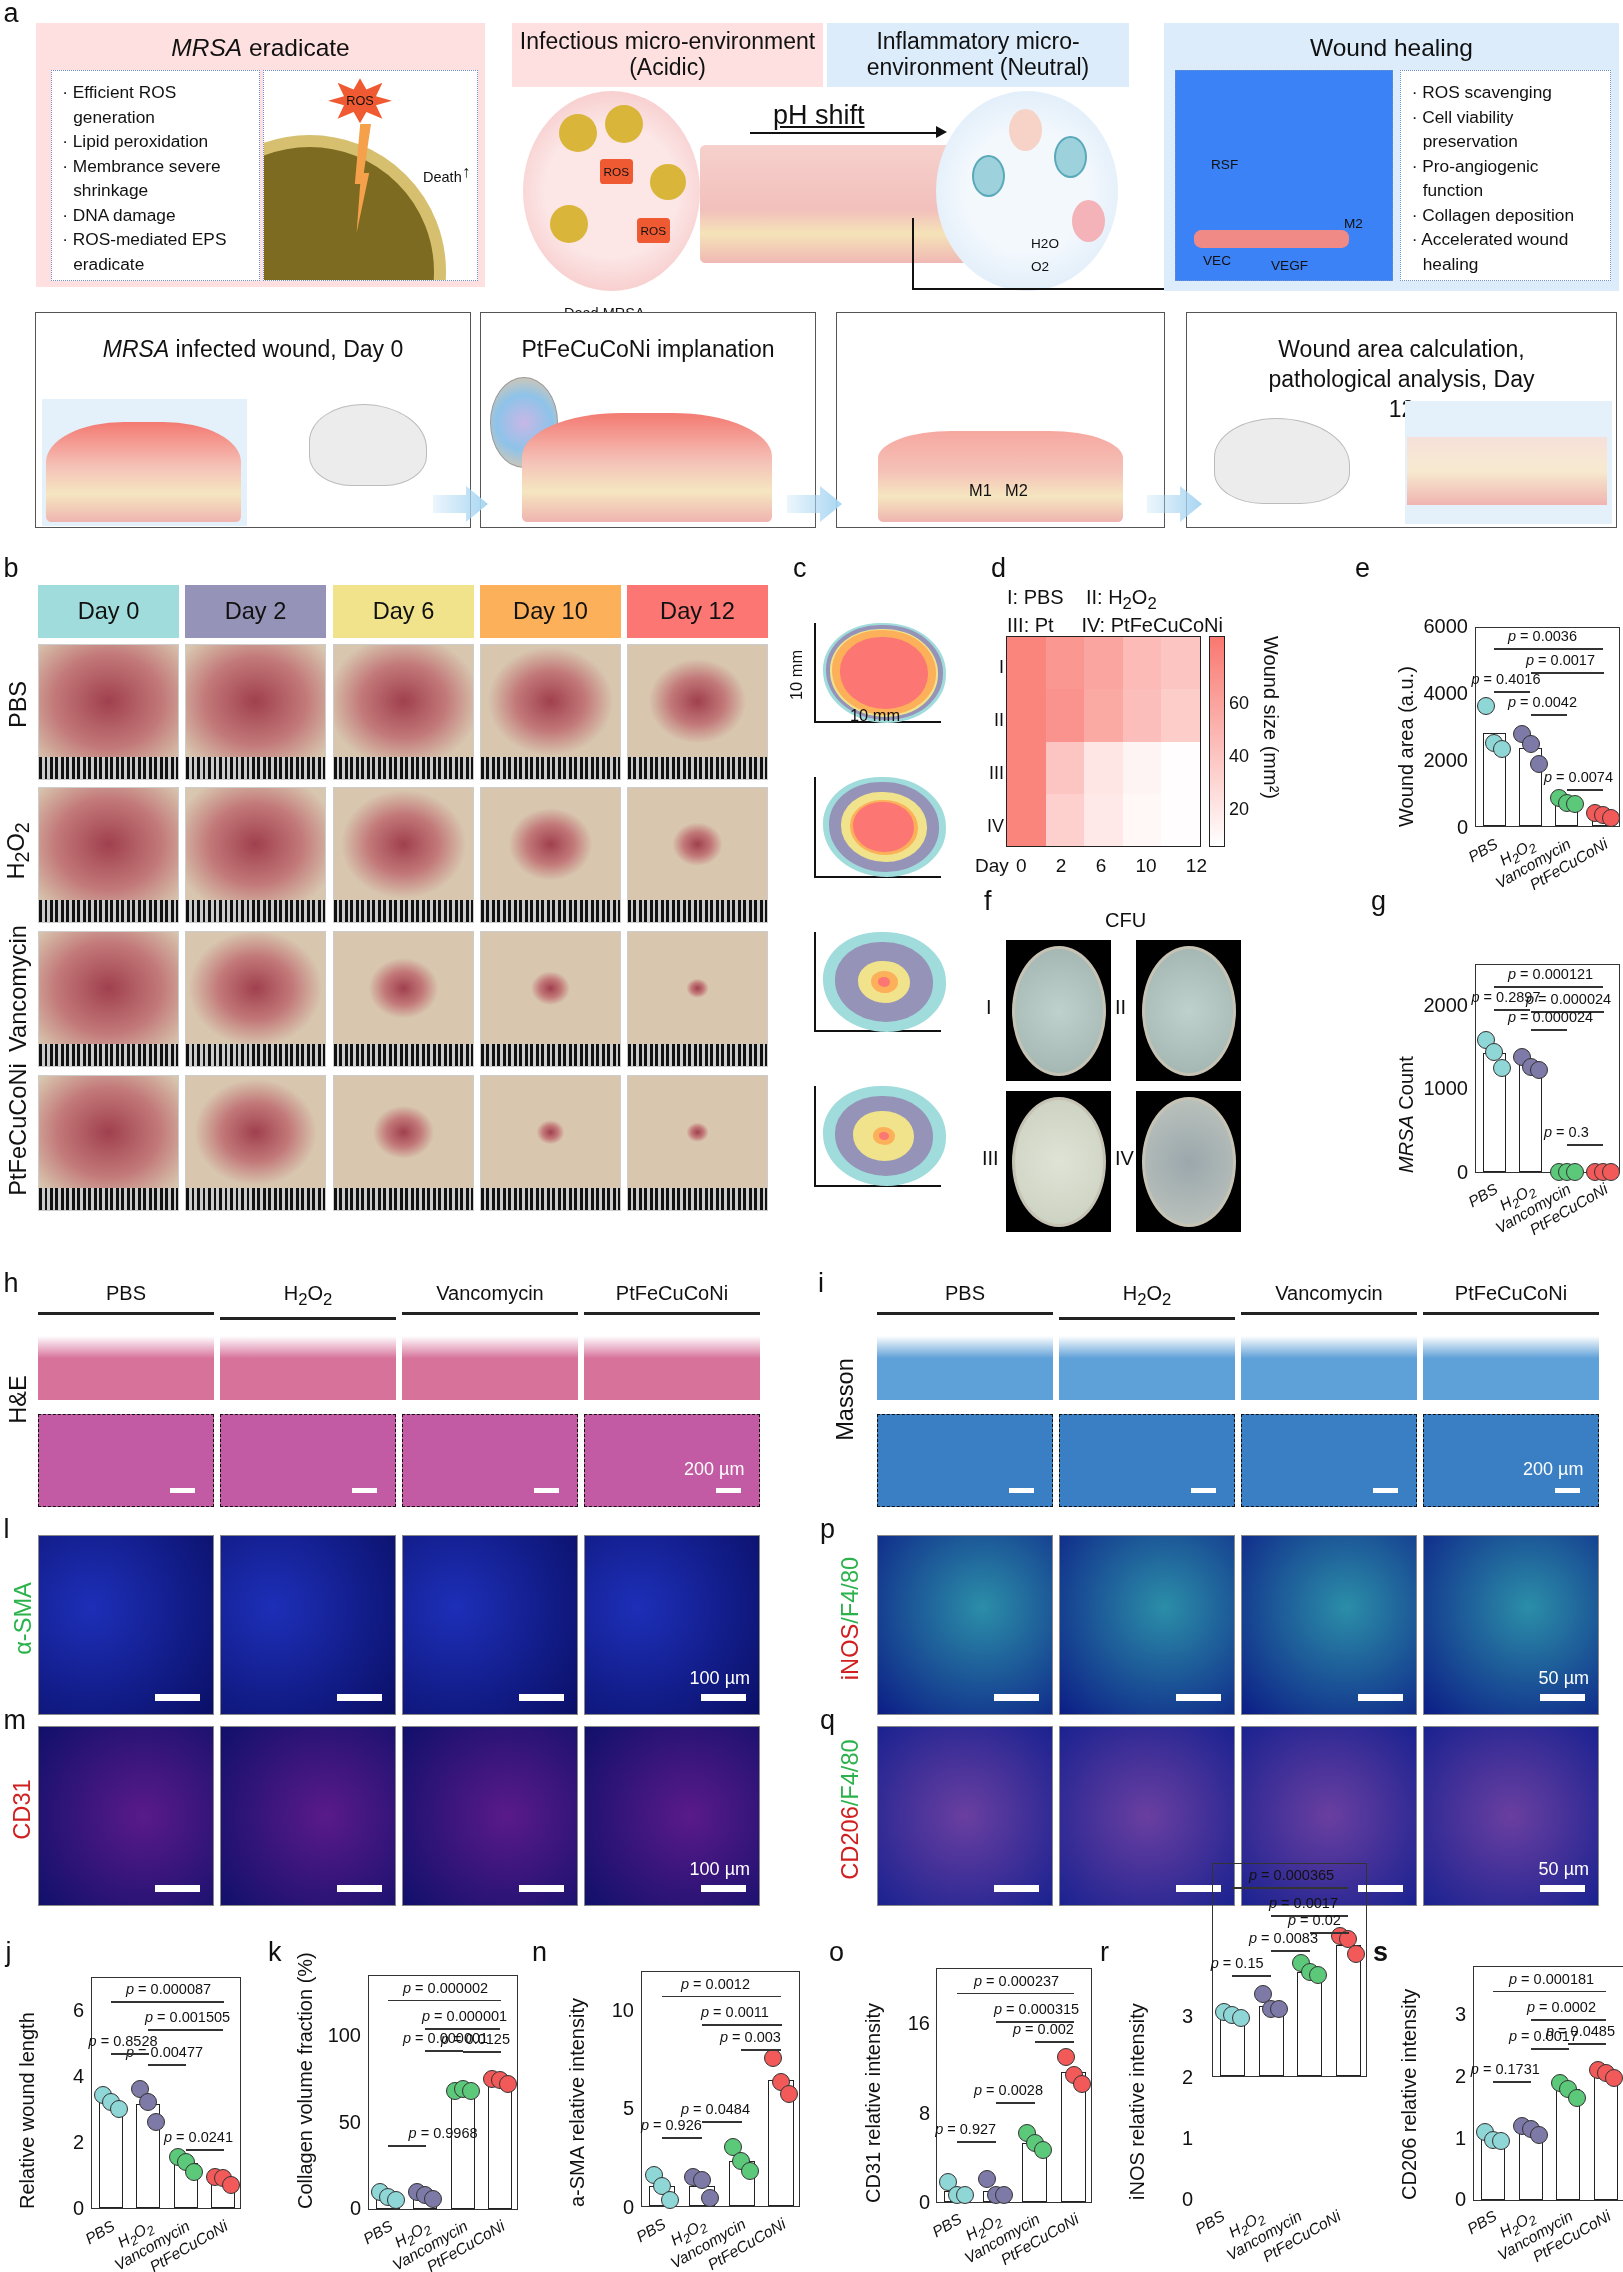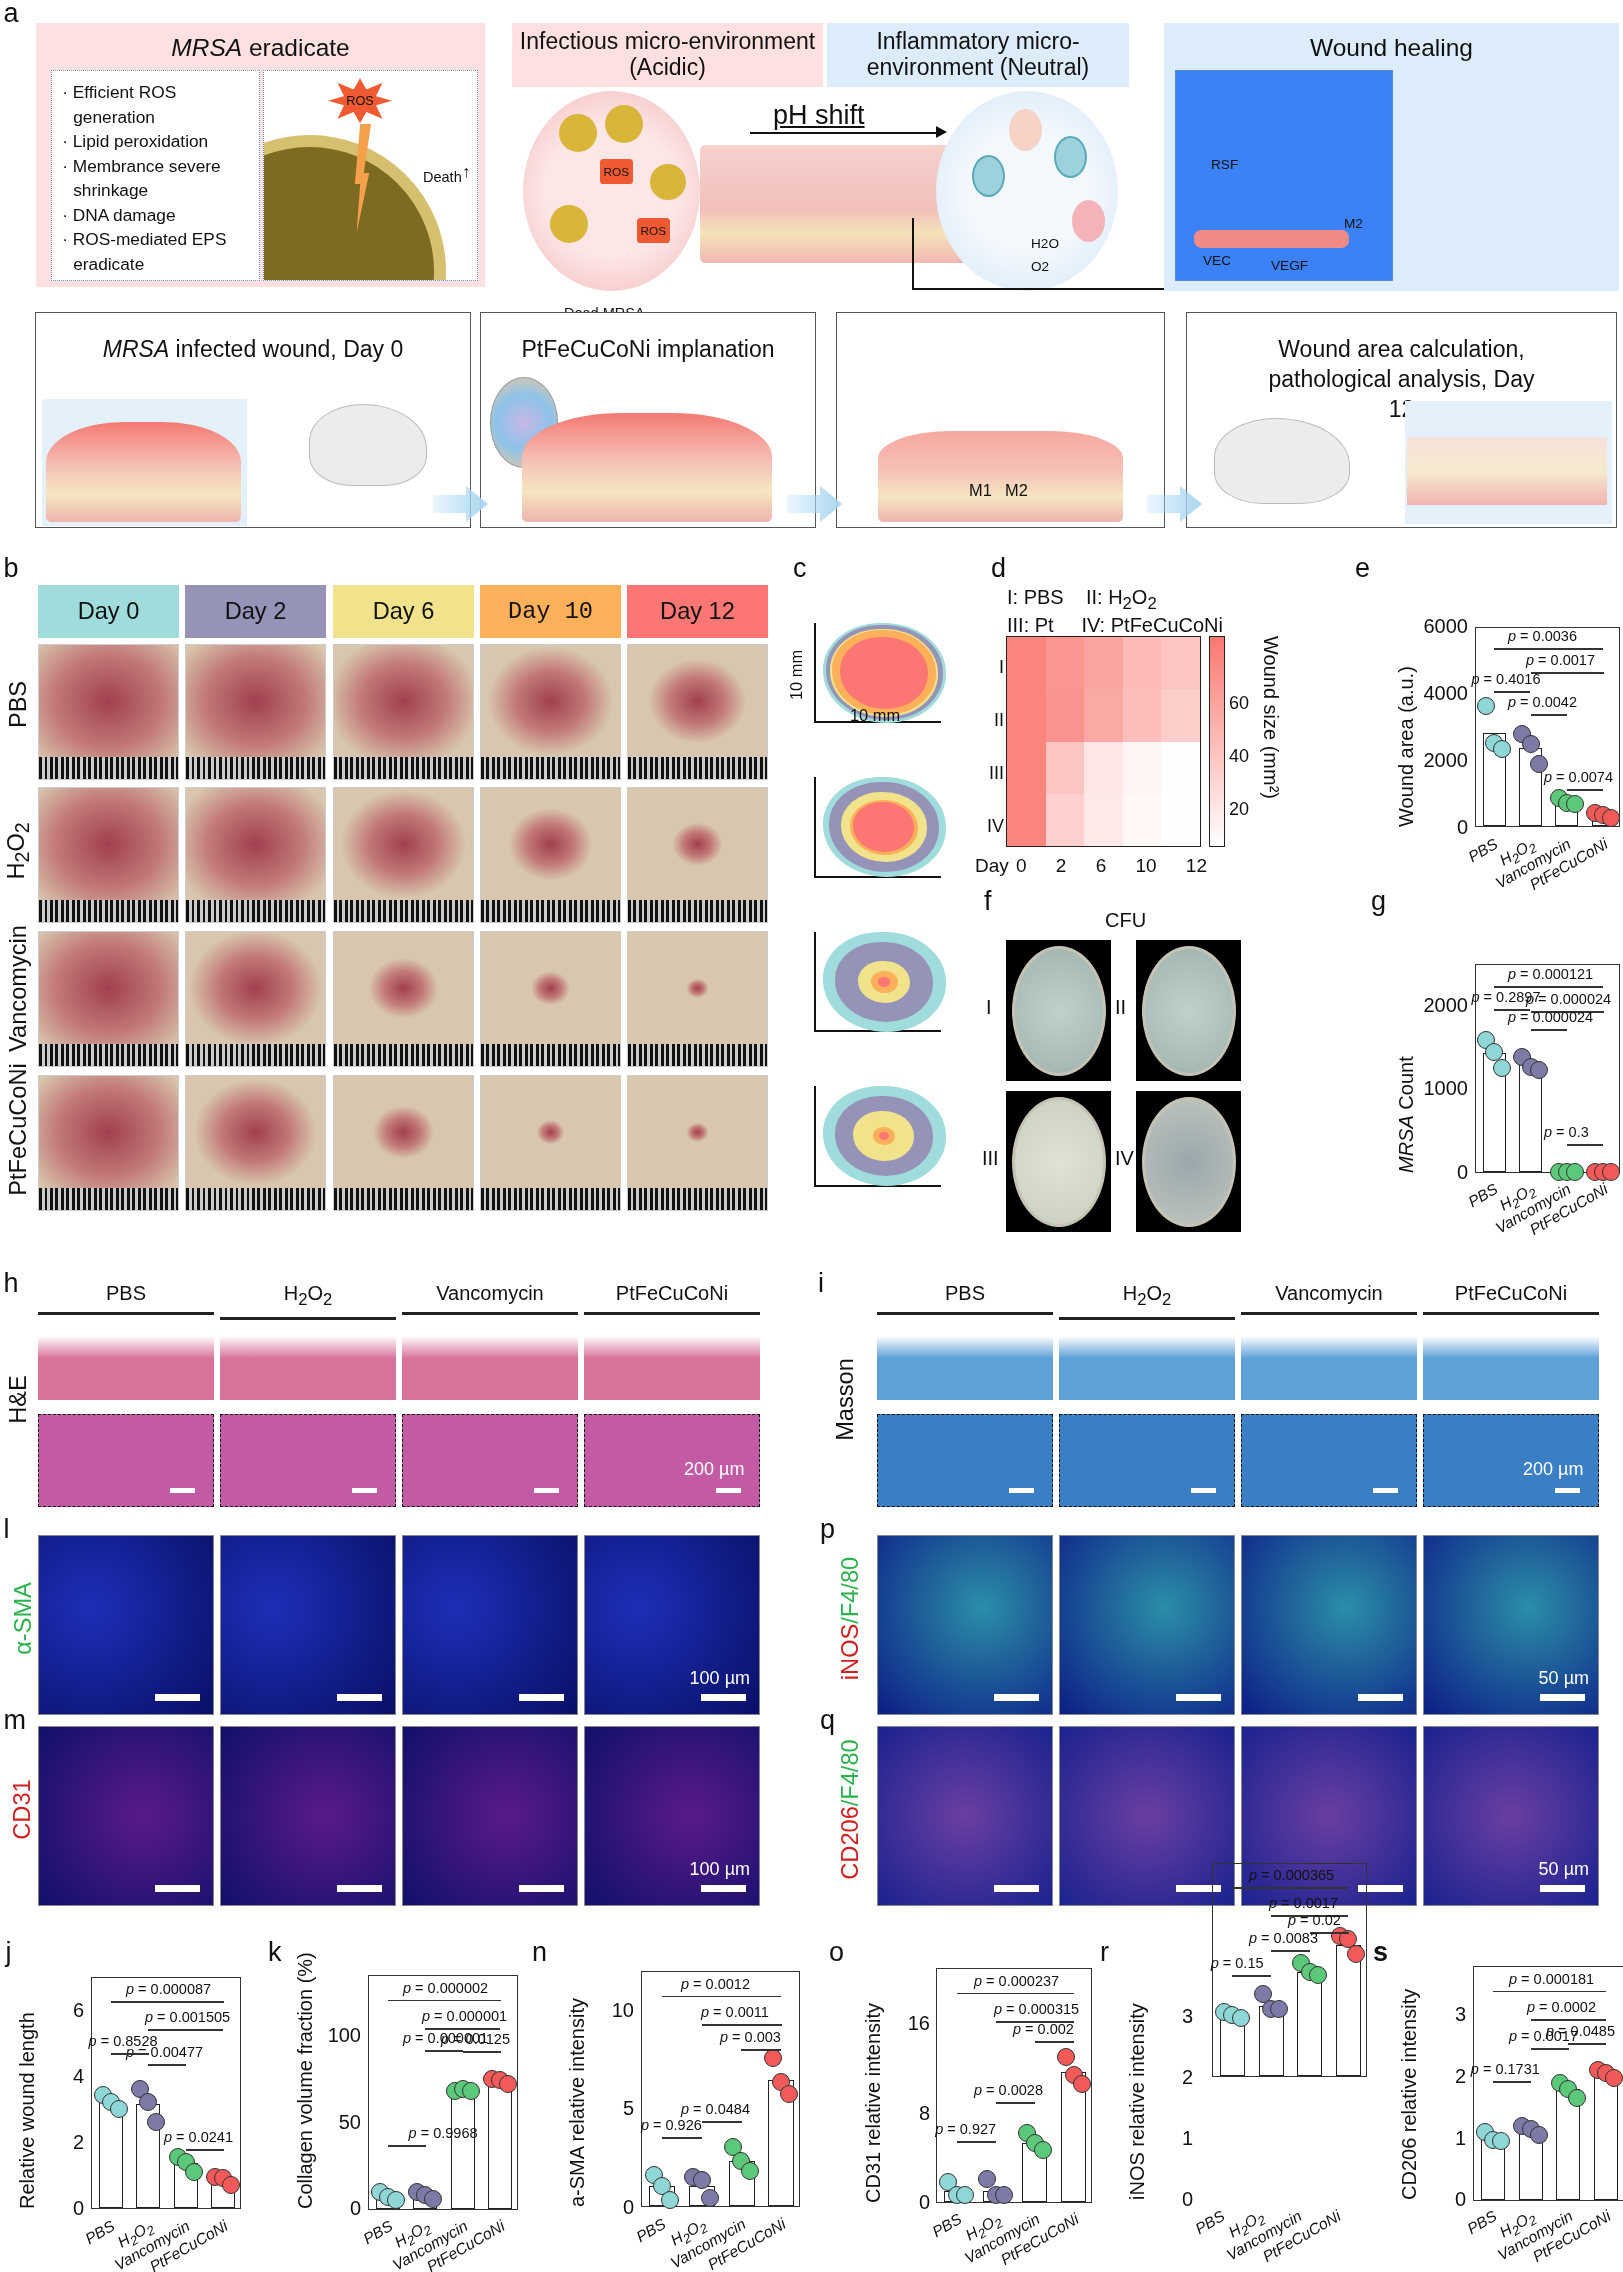--- a/index.html
+++ b/index.html
@@ -102,20 +102,29 @@
 
 <div class="box bluebox" style="left:1164px;top:23px;width:455px;height:268px;">
   <div class="title" style="margin-top:11px;">Wound healing</div>
   <div class="dashed" style="left:11px;top:47px;width:218px;height:211px;background:#3b82f6;">
     <div class="abs" style="left:35px;top:86px;font-size:13.6px;">RSF</div>
     <div class="abs" style="left:168px;top:145px;font-size:13.6px;">M2</div>
     <div class="abs" style="left:27px;top:182px;font-size:13.6px;">VEC</div>
     <div class="abs" style="left:95px;top:187px;font-size:13.6px;">VEGF</div>
     <div class="abs" style="left:18px;top:159px;width:155px;height:18px;background:#f08a86;border-radius:7.3px;"></div>
   </div>
+  <div class="dashed" style="left:236px;top:47px;width:211px;height:211px;">
+    <ul class="bullets">
+      <li>ROS scavenging</li>
+      <li>Cell viability preservation</li>
+      <li>Pro-angiogenic function</li>
+      <li>Collagen deposition</li>
+      <li>Accelerated wound healing</li>
+    </ul>
+  </div>
 </div>
 
 <div class="step" style="left:35px;top:312px;width:436px;height:216px;">
   <div class="stitle"><i>MRSA</i><span> infected wound, Day 0</span></div>
   <div class="abs" style="left:5.5px;top:86px;width:205px;height:127px;background:#e4f0fa;">
     <div class="abs" style="left:4.5px;top:23px;width:195px;height:100px;background:linear-gradient(180deg,#f37a72 0%,#f5c2b8 45%,#f5e6c0 72%,#efb4b0 100%);border-radius:40% 40% 5.5px 5.5px;"></div>
   </div>
   <div class="abs" style="left:273px;top:91px;width:118px;height:82px;background:#ececec;border-radius:50% 60% 40% 40%;border:0.9px solid #bbb;"></div>
 </div>
 <div class="step" style="left:480px;top:312px;width:336px;height:216px;">
@@ -137,21 +146,21 @@
   </div>
 </div>
 <div class="arrow" style="left:433px;top:486px;"></div>
 <div class="arrow" style="left:787px;top:486px;"></div>
 <div class="arrow" style="left:1147px;top:486px;"></div>
 
 <div class="plabel" style="left:3.6px;top:553px;">b</div>
 <div class="daycell" style="left:38px;top:585px;width:141px;background:#a0dcdc;">Day 0</div>
 <div class="daycell" style="left:185px;top:585px;width:141px;background:#9594b8;">Day 2</div>
 <div class="daycell" style="left:333px;top:585px;width:141px;background:#f0e38c;">Day 6</div>
-<div class="daycell" style="left:480px;top:585px;width:141px;background:#fdb05a;font-family:Liberation Mono, monospace;">Day 10</div>
+<div class="daycell" style="left:480px;top:585px;width:141px;background:#fdb05a;">Day 10</div>
 <div class="daycell" style="left:627px;top:585px;width:141px;background:#fc7673;">Day 12</div>
 
 <div class="rowlabel" style="left:-36px;top:691px;width:109px;">PBS</div>
 <div class="rowlabel" style="left:-36px;top:835px;width:109px;">H<sub>2</sub>O<sub>2</sub></div>
 <div class="rowlabel" style="left:-73px;top:975px;width:182px;">Vancomycin</div>
 <div class="rowlabel" style="left:-73px;top:1116px;width:182px;">PtFeCuCoNi</div>
 
 <div id="photo-grid">
     <div class="photo" style="left:38px;top:644px;width:141px;height:136px;background:radial-gradient(ellipse 70% 63% at 50% 42%, #a0404e 0%, #c27878 55%, #d8c6af 100%), #d8c8b2;">
       <div class="ruler"></div>

